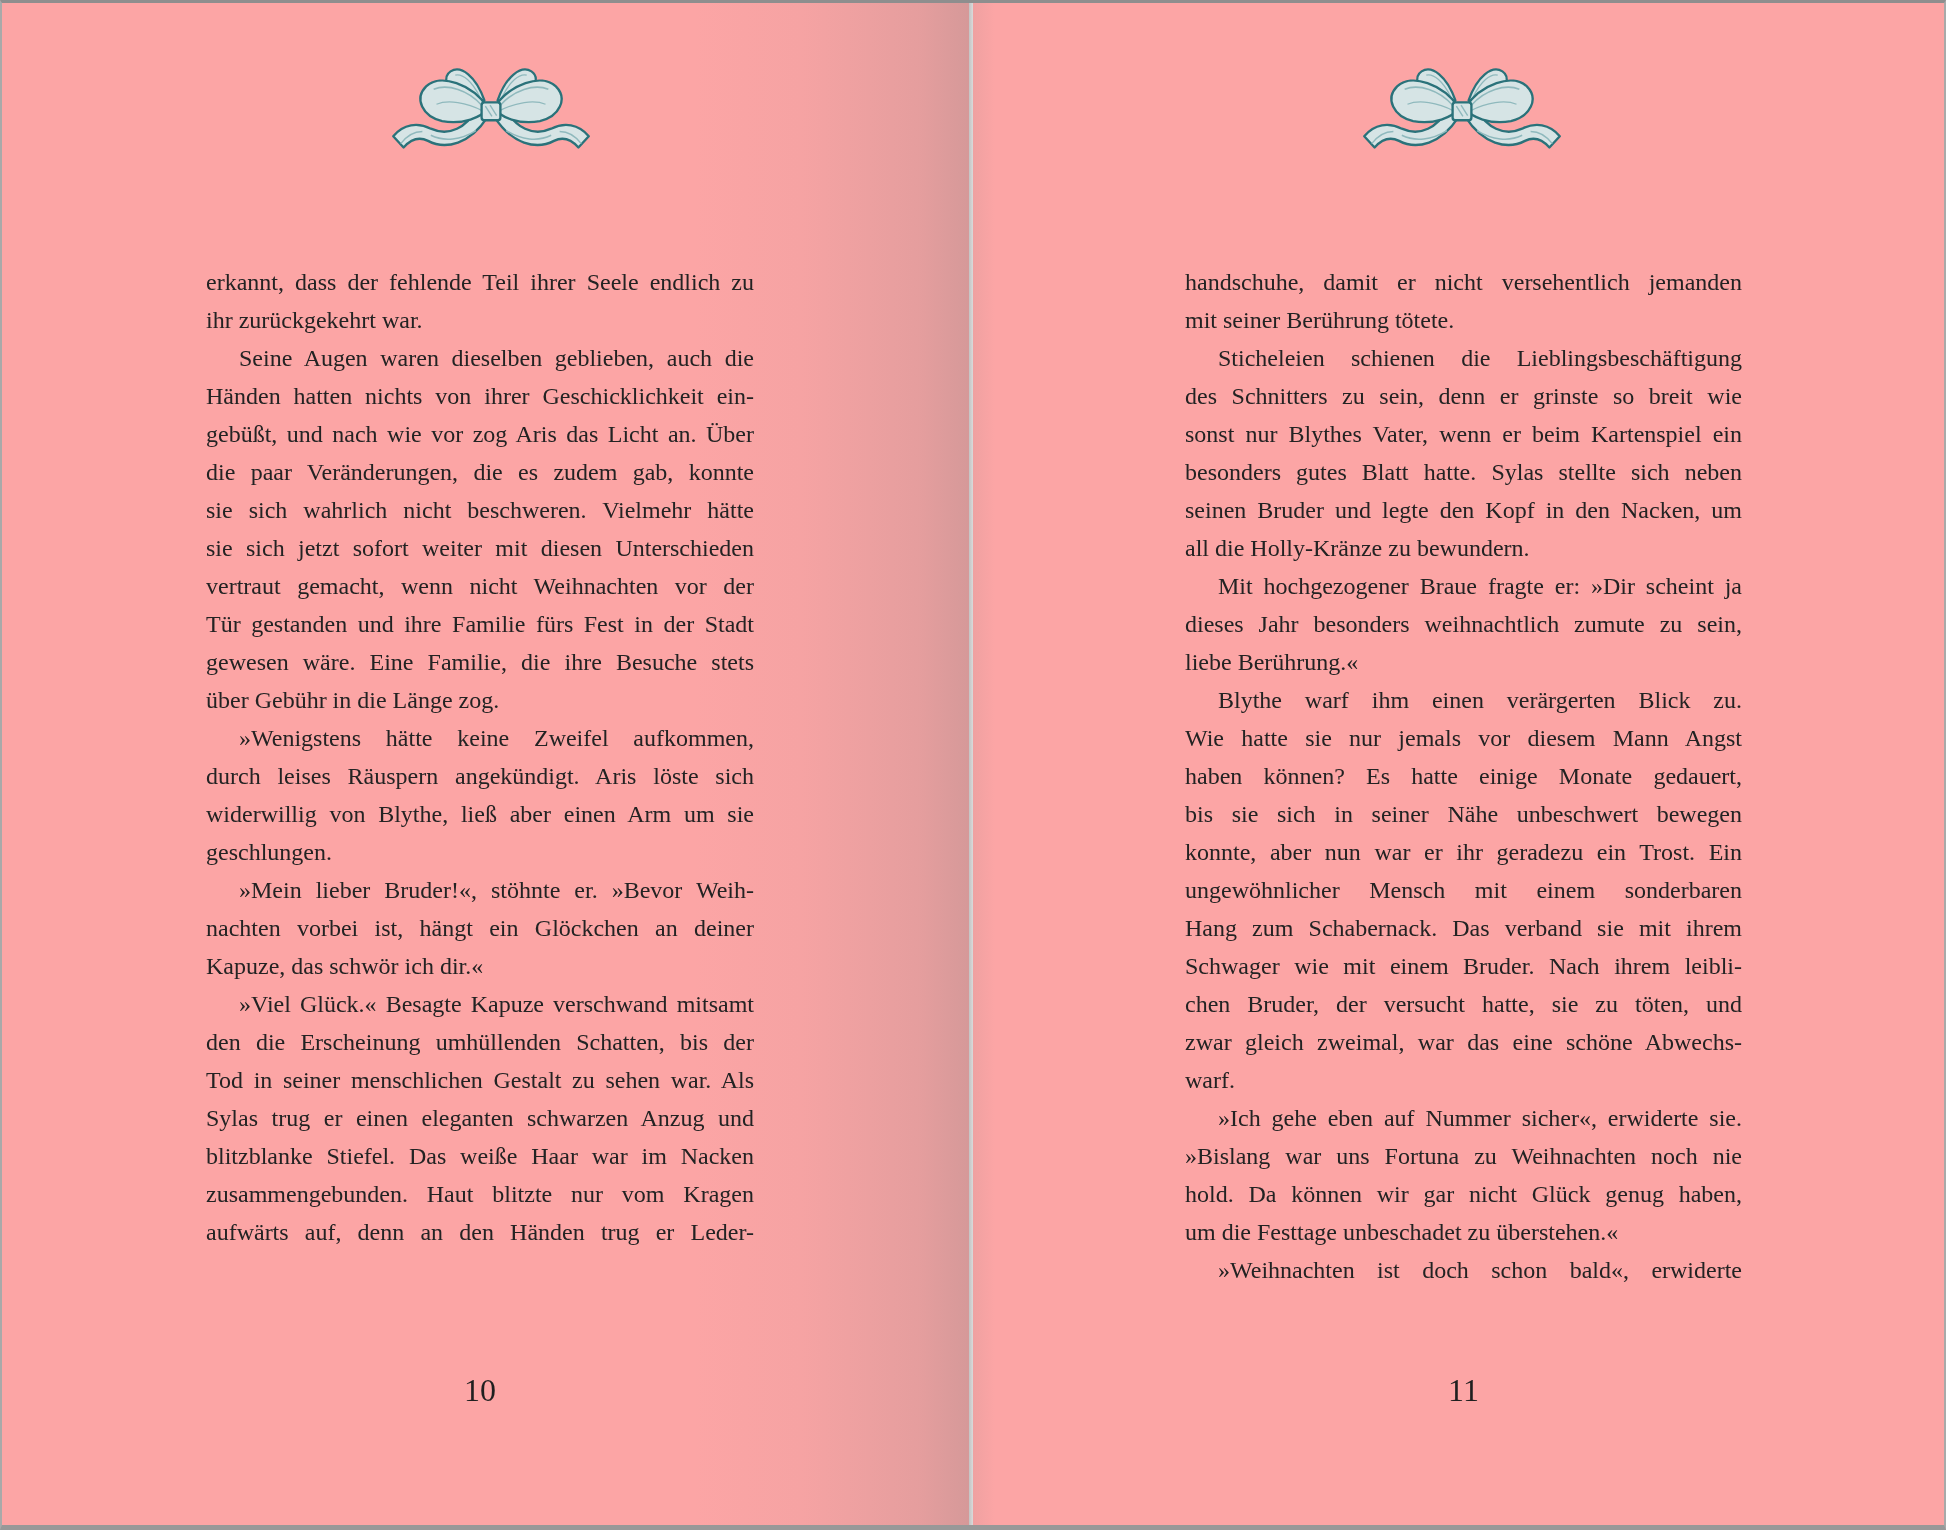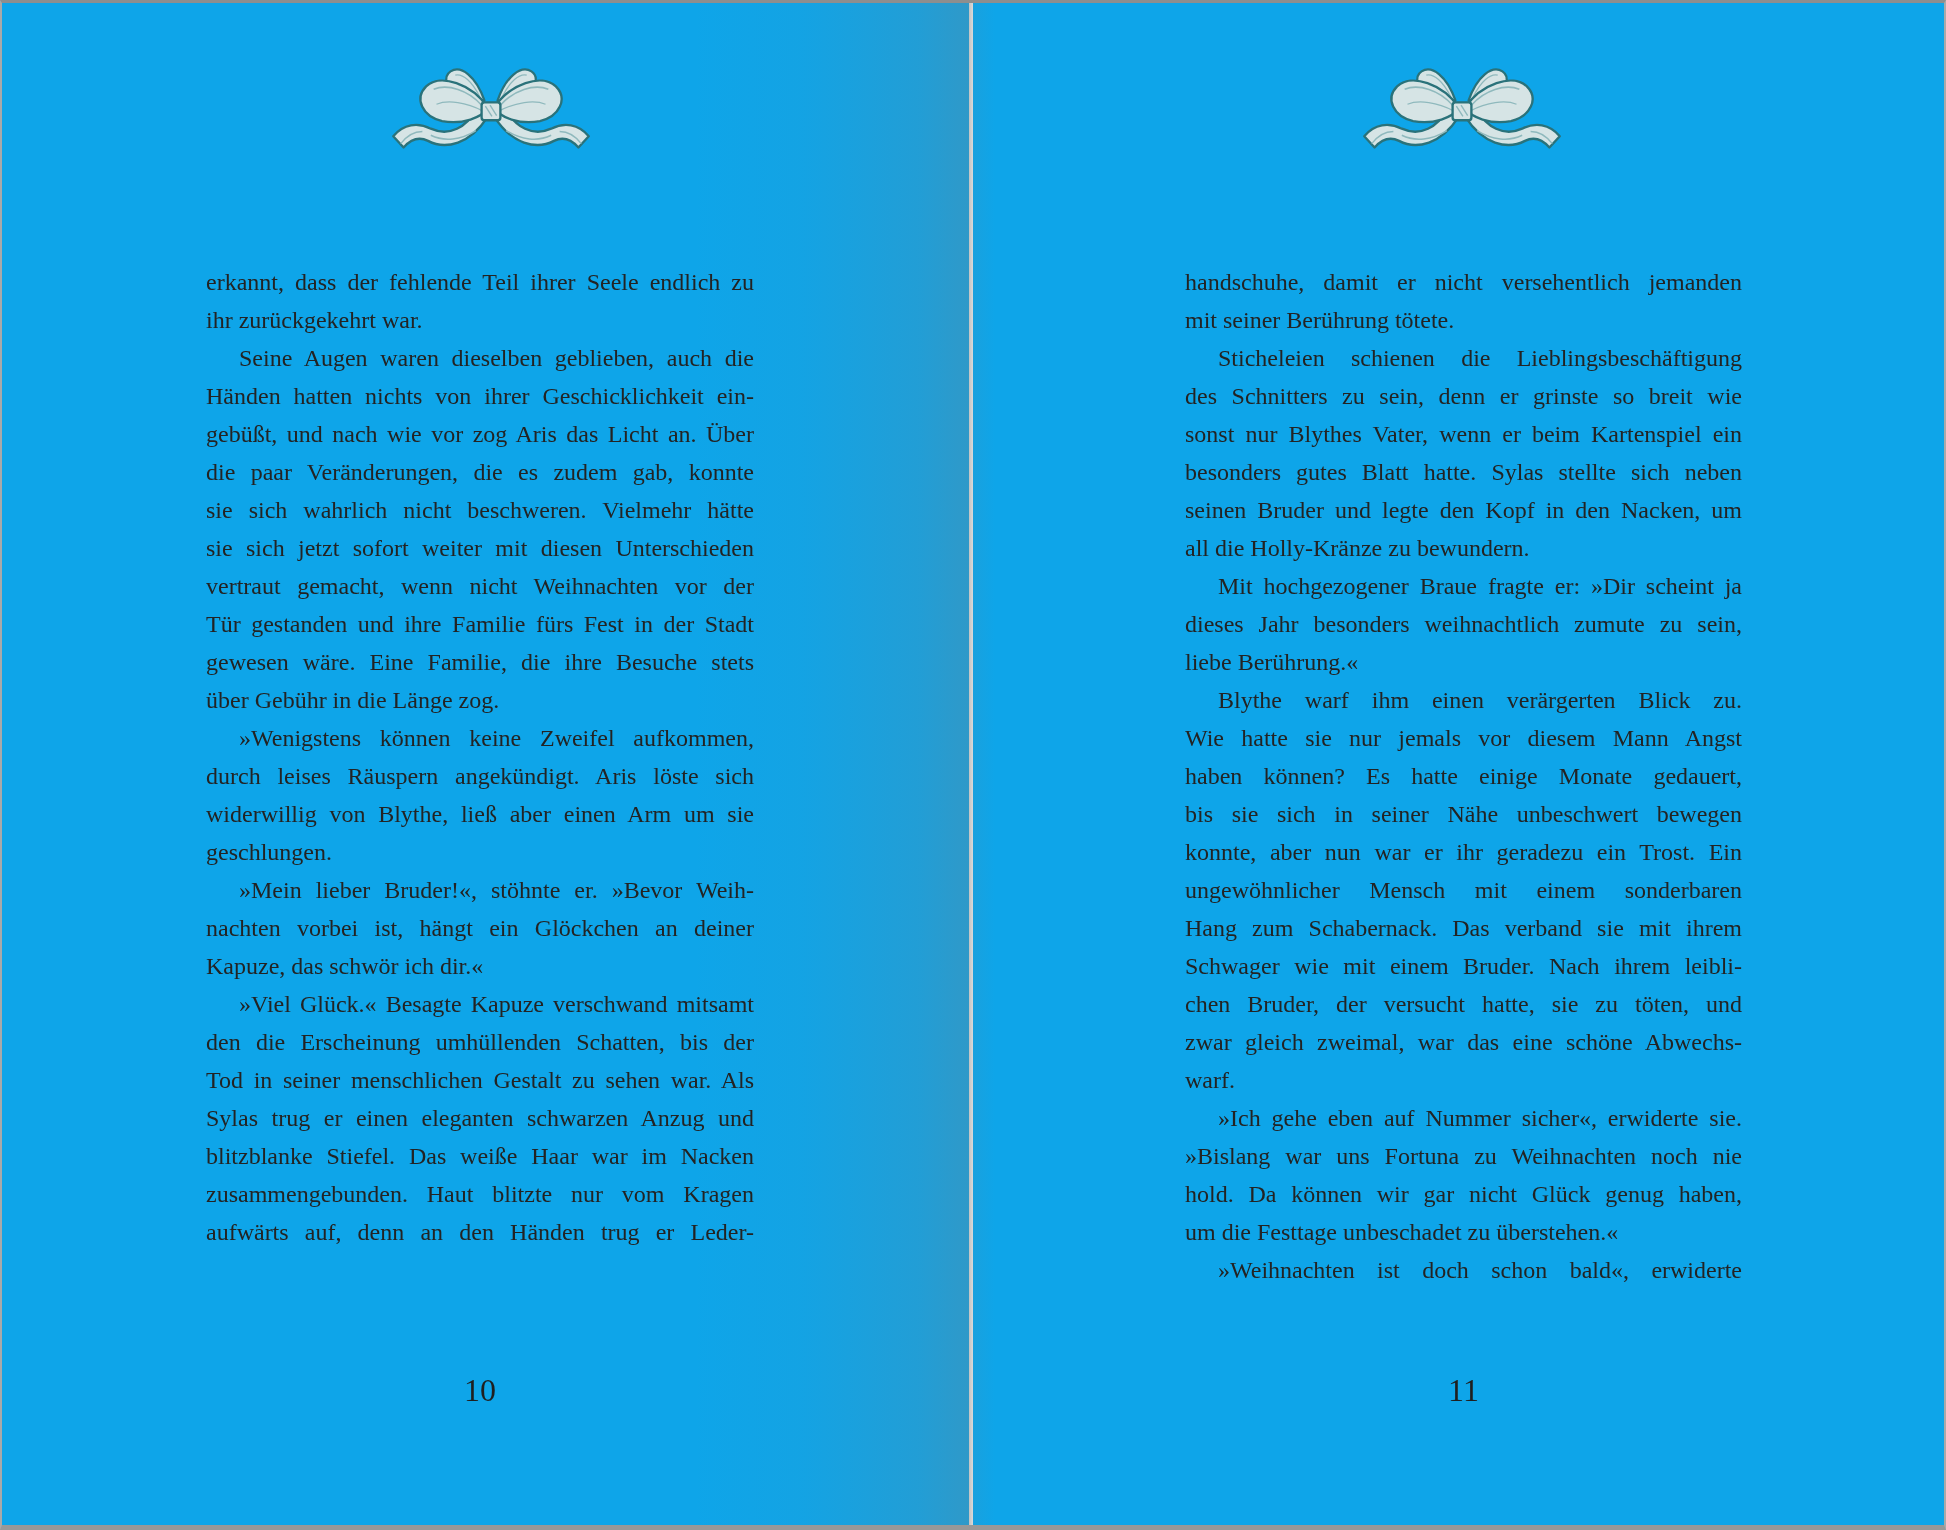--- a/index.html
+++ b/index.html
@@ -1,20 +1,20 @@
 <!DOCTYPE html>
 <html><head>
 <meta charset="utf-8">
 <style>
   html,body{margin:0;padding:0;background:#ffffff;}
   .spread{
     position:relative;
     width:1946px;height:1530px;
     box-sizing:border-box;
-    background:#0ea5e9;
+    background:#fca5a5;
     border-top:3px solid #8e8e8e;
     border-bottom:5px solid #989898;
     border-left:2px solid #a9a9a9;
     border-right:2px solid #a9a9a9;
     overflow:hidden;
     font-family:"Liberation Serif","DejaVu Serif",serif;
     color:#232323;
   }
   
   .gutter-shade-left{
@@ -99,21 +99,21 @@
         <div class="line j-indent">Seine Augen waren dieselben geblieben, auch die</div>
         <div class="line j">Händen hatten nichts von ihrer Geschicklichkeit ein-</div>
         <div class="line j">gebüßt, und nach wie vor zog Aris das Licht an. Über</div>
         <div class="line j">die paar Veränderungen, die es zudem gab, konnte</div>
         <div class="line j">sie sich wahrlich nicht beschweren. Vielmehr hätte</div>
         <div class="line j">sie sich jetzt sofort weiter mit diesen Unterschieden</div>
         <div class="line j">vertraut gemacht, wenn nicht Weihnachten vor der</div>
         <div class="line j">Tür gestanden und ihre Familie fürs Fest in der Stadt</div>
         <div class="line j">gewesen wäre. Eine Familie, die ihre Besuche stets</div>
         <div class="line end">über Gebühr in die Länge zog.</div>
-        <div class="line j-indent">»Wenigstens können keine Zweifel aufkommen,</div>
+        <div class="line j-indent">»Wenigstens hätte keine Zweifel aufkommen,</div>
         <div class="line j">durch leises Räuspern angekündigt. Aris löste sich</div>
         <div class="line j">widerwillig von Blythe, ließ aber einen Arm um sie</div>
         <div class="line end">geschlungen.</div>
         <div class="line j-indent">»Mein lieber Bruder!«, stöhnte er. »Bevor Weih-</div>
         <div class="line j">nachten vorbei ist, hängt ein Glöckchen an deiner</div>
         <div class="line end">Kapuze, das schwör ich dir.«</div>
         <div class="line j-indent">»Viel Glück.« Besagte Kapuze verschwand mitsamt</div>
         <div class="line j">den die Erscheinung umhüllenden Schatten, bis der</div>
         <div class="line j">Tod in seiner menschlichen Gestalt zu sehen war. Als</div>
         <div class="line j">Sylas trug er einen eleganten schwarzen Anzug und</div>

